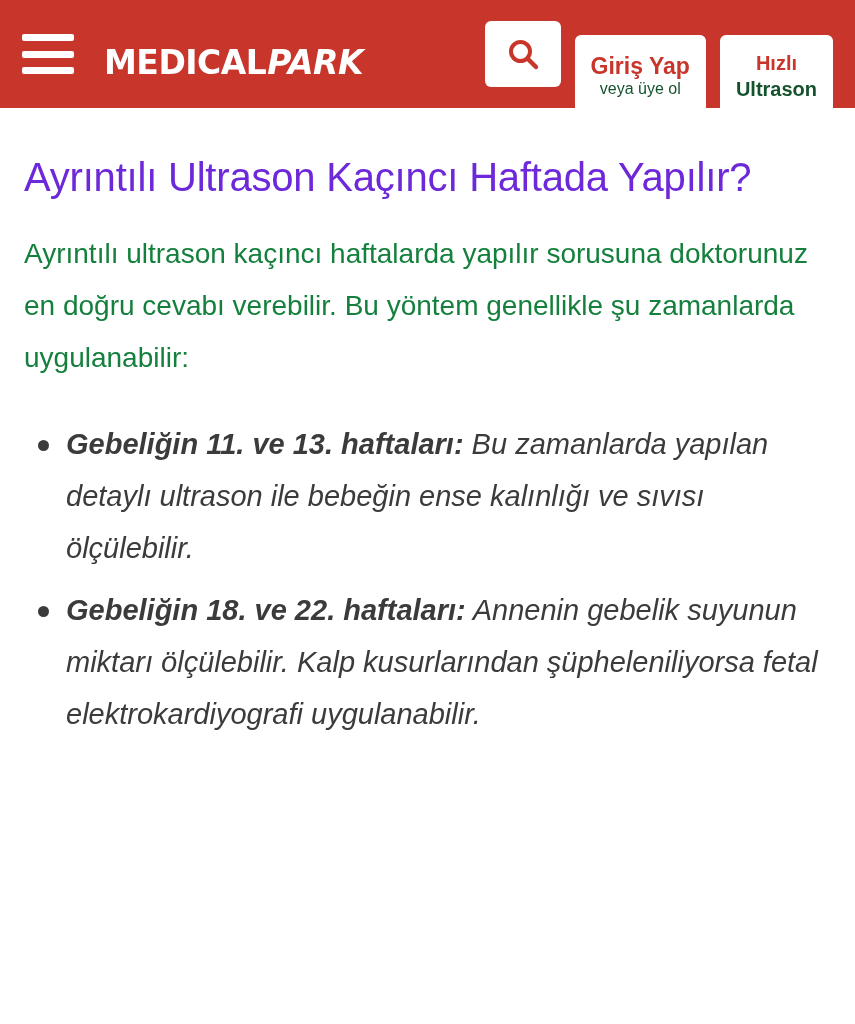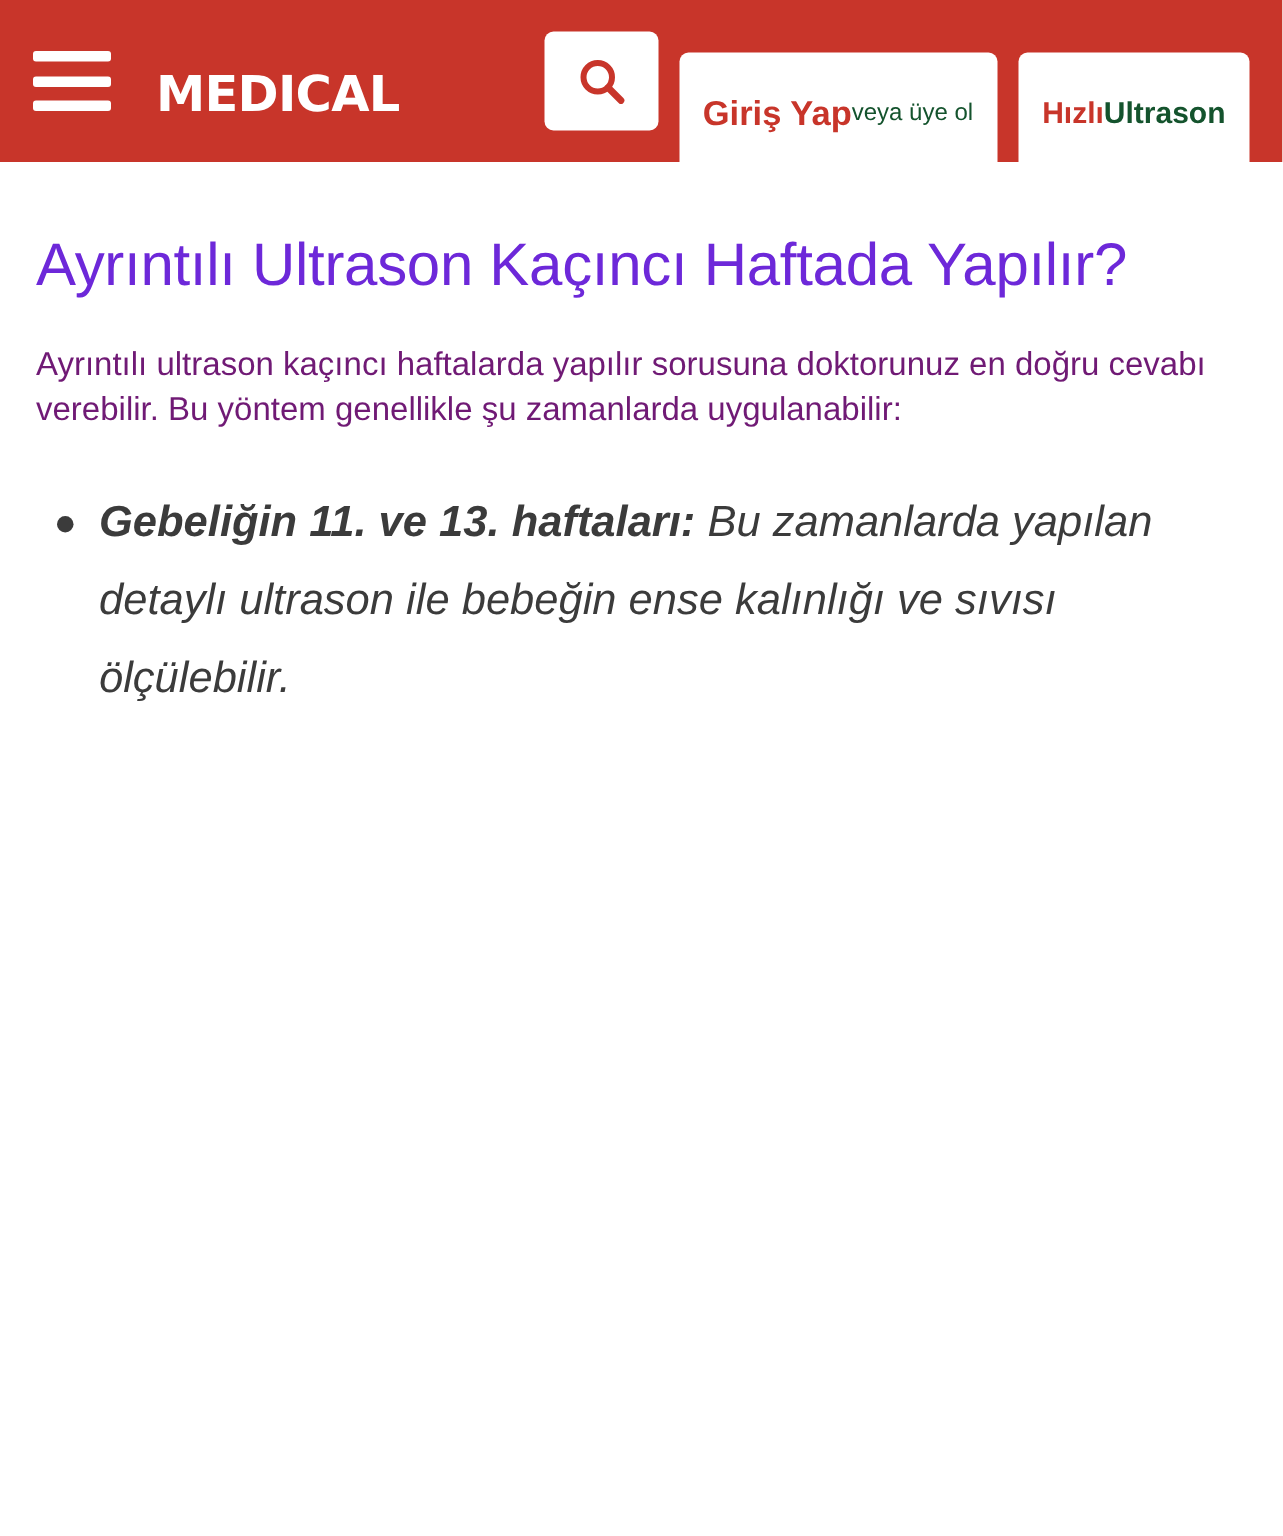--- a/index.html
+++ b/index.html
@@ -74,21 +74,21 @@
   }
   .search-btn svg { display: block; }
 
   .btn-box {
     background: #ffffff;
     border-radius: 6px;
     height: 82px;
     margin-left: 14px;
     padding: 0 16px;
     display: flex;
-    flex-direction: row;
+    flex-direction: column;
     align-items: center;
     justify-content: center;
     cursor: pointer;
     box-sizing: border-box;
     flex: 0 0 auto;
     margin-top: 43px;
   }
   .btn-box .line1 {
     color: #c8352a;
     font-weight: bold;
@@ -116,23 +116,23 @@
   }
   h1.page-title {
     font-size: 40px;
     line-height: 58px;
     font-weight: normal;
     color: #6d28d9;
     margin: 0 0 22px 0;
     letter-spacing: -0.2px;
   }
   p.paragraph {
-    font-size: 22px;
-    line-height: 30px;
-    color: #701a75;
+    font-size: 28px;
+    line-height: 52px;
+    color: #15803d;
     margin: 0 0 34px 0;
   }
   ul.bullets {
     margin: 0;
     padding: 0;
     list-style: none;
     font-style: italic;
   }
   ul.bullets li {
     font-size: 29px;
@@ -162,20 +162,21 @@
 <div class="header">
 
   <div class="hamburger">
     <span></span>
     <span></span>
     <span></span>
   </div>
 
   <div class="brand">
     <span class="brand-medical">MEDICAL</span>
+    <span class="brand-park">PARK</span>
   </div>
 
   <div class="header-spacer"></div>
 
   <div class="search-btn">
     <span>
       <svg width="34" height="34" viewBox="0 0 34 34" aria-hidden="true">
         <circle cx="14.5" cy="14.5" r="9.5" fill="none" stroke="#c8352a" stroke-width="4"></circle>
         <line x1="21.5" y1="21.5" x2="30" y2="30" stroke="#c8352a" stroke-width="4.5" stroke-linecap="round"></line>
       </svg>
@@ -197,15 +198,18 @@
 <div class="content">
 
   <h1 class="page-title">Ayrıntılı Ultrason Kaçıncı Haftada Yapılır?</h1>
 
   <p class="paragraph">Ayrıntılı ultrason kaçıncı haftalarda yapılır sorusuna doktorunuz en doğru cevabı verebilir. Bu yöntem genellikle şu zamanlarda uygulanabilir:</p>
 
   <ul class="bullets">
     <li>
       <b>Gebeliğin 11. ve 13. haftaları:</b><span> Bu zamanlarda yapılan detaylı ultrason ile bebeğin ense kalınlığı ve sıvısı ölçülebilir.</span>
     </li>
+    <li>
+      <b>Gebeliğin 18. ve 22. haftaları:</b><span> Annenin gebelik suyunun miktarı ölçülebilir. Kalp kusurlarından şüpheleniliyorsa fetal elektrokardiyografi uygulanabilir.</span>
+    </li>
   </ul>
 
 </div>
 
 </body></html>

